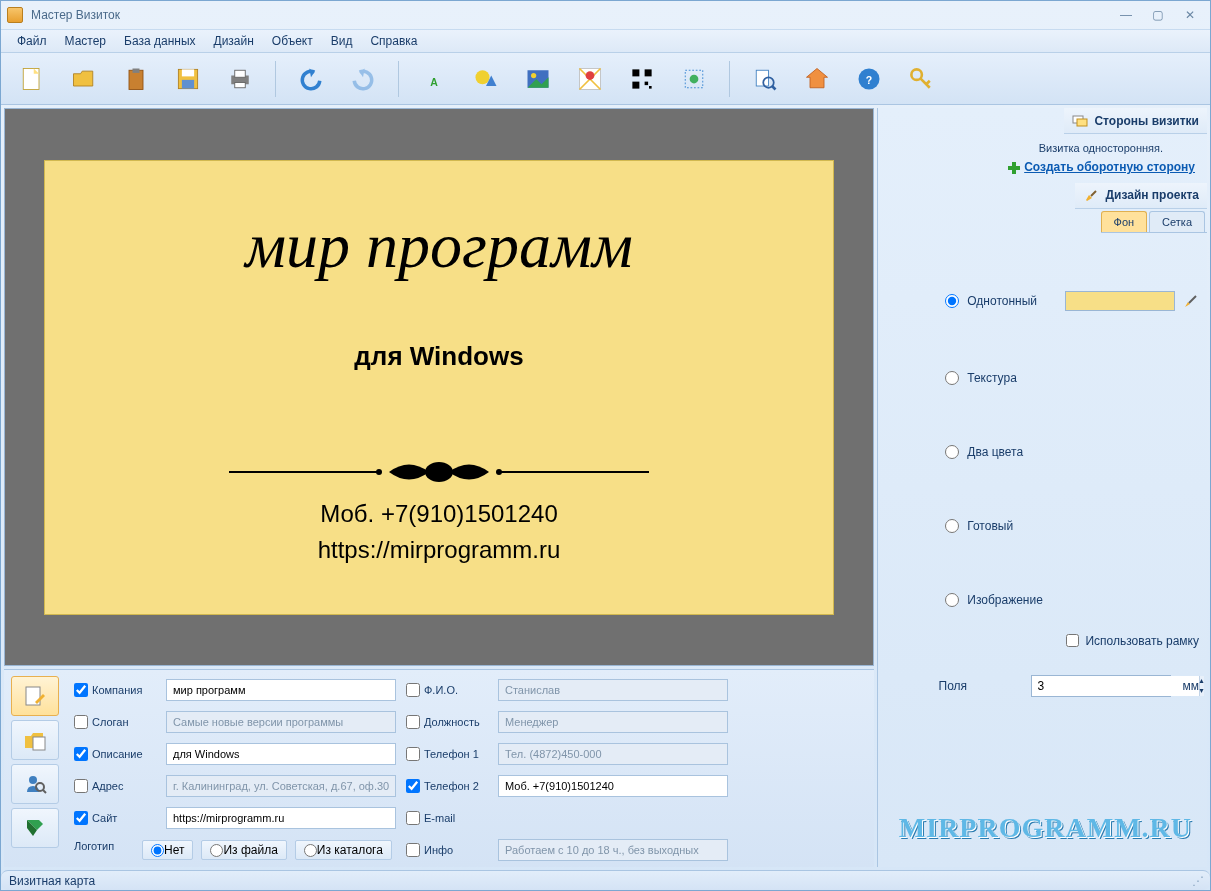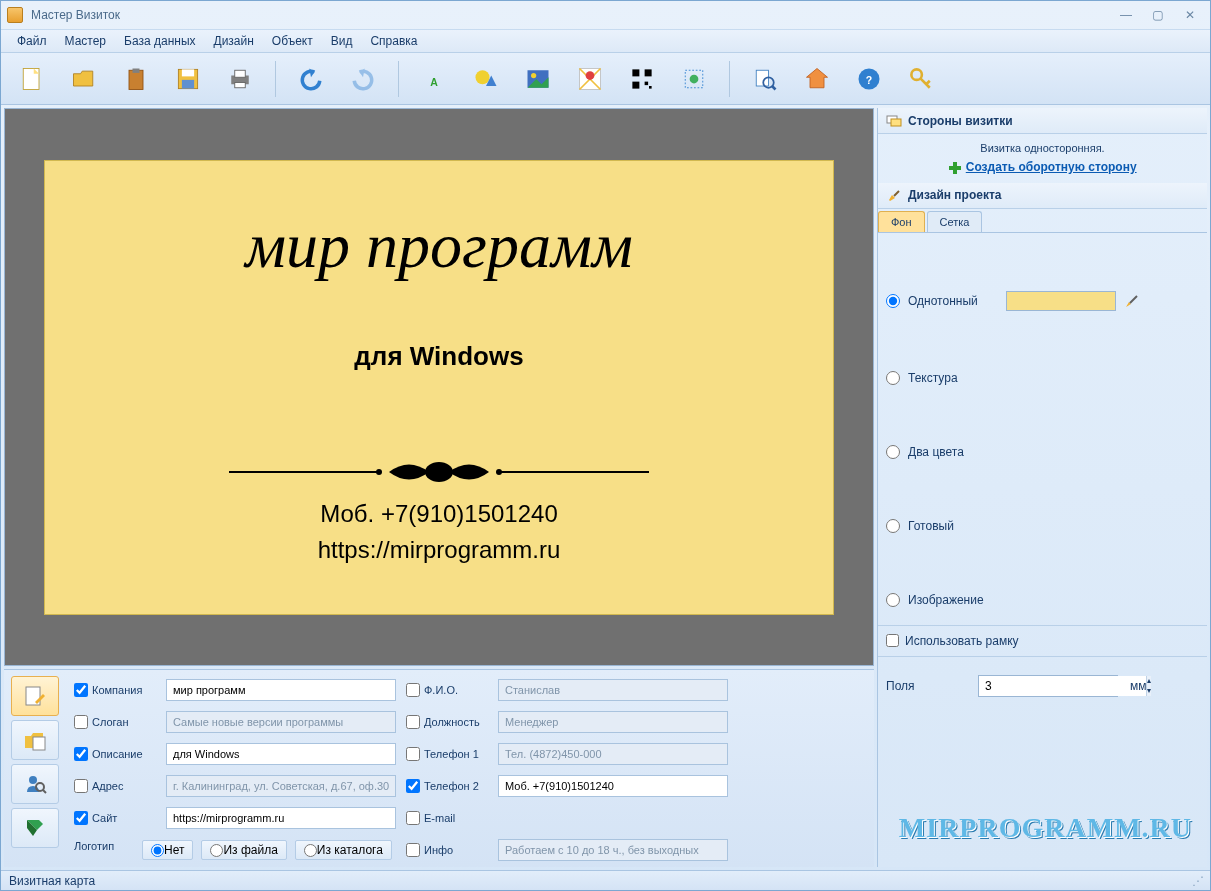--- a/index.html
+++ b/index.html
@@ -29,41 +29,41 @@
 .lbtn { width: 48px; height: 40px; border: 1px solid #b4cce6; background: linear-gradient(#f0f6fd,#dce9f7); border-radius: 3px; display:flex; align-items:center; justify-content:center; cursor:pointer; }
 .lbtn.active { border: 1px solid #e8b050; background: linear-gradient(#fff3d5,#ffe19b); }
 .fieldsgrid { flex: 1; padding: 6px 8px; display: grid; grid-template-columns: 82px 230px 82px 230px; grid-auto-rows: 28px; gap: 4px 10px; align-items: center; }
 .chk { display: flex; align-items: center; gap: 4px; color: #1a3d6a; }
 .chk input { width: 14px; height: 14px; }
 .chk label { font-size: 11px; }
 .txt { height: 22px; border: 1px solid #a9c3de; background: #fff; padding: 0 6px; font-size: 11px; width: 100%; }
 .txt.disabled { background: #e4ecf6; color: #8095aa; }
 .logorow { grid-column: 1 / span 2; display: flex; align-items: flex-start; gap: 8px; }
 .radiobtn { display: flex; align-items: center; padding: 2px 8px; border: 1px solid #b4cce6; background: linear-gradient(#f0f6fd,#dce9f7); border-radius: 2px; cursor:pointer; font-size:11px; }
-.sidepanel { width: 330px; background: linear-gradient(#e4effb,#d8e7f7); border-left: 1px solid #aac5e2; margin: 3px 3px 3px 0; display: flex; flex-direction: column; }
+.sidepanel { width: 330px; background: linear-gradient(#e4effb,#d8e7f7); border-left: 1px solid #aac5e2; margin: 3px 3px 3px 0; display: flex; flex-direction: column; align-items: flex-end; }
 .sphdr { height: 26px; display: flex; align-items: center; padding: 0 8px; gap: 6px; background: linear-gradient(#edf4fc,#dfebf8); border-bottom: 1px solid #b9d0e8; color: #1a3d6a; font-weight: bold; }
 .spbody { padding: 8px 12px; }
 .sideinfo { text-align: center; color: #1a3d6a; font-size: 11px; margin-bottom: 6px; }
 .sidelink { color: #0b5bb3; text-decoration: underline; cursor: pointer; font-weight: bold; font-size: 12px; }
 .tabs { display: flex; border-bottom: 1px solid #aac5e2; margin-top: 2px; }
 .tab { padding: 4px 12px; border: 1px solid #aac5e2; border-bottom: none; margin-right: 2px; background: #e0ebf7; cursor:pointer; border-radius: 3px 3px 0 0; font-size:11px; color:#1a3d6a; }
 .tab.active { background: #ffe19b; border-color: #e0b050; }
 .bgopts { padding: 14px 8px; display: flex; flex-direction: column; gap: 16px; }
 .bgopt { display: flex; align-items: center; gap: 8px; color: #1a3d6a; font-size: 12px; margin-top: 44px; }
 .bgopt input[type=radio]{ width:14px; height:14px; }
 .swatch { width: 110px; height: 20px; background: #f7df87; border: 1px solid #9ab6d4; }
 .eyedrop { width:16px; height:16px; cursor:pointer; }
 .hr { height:1px; background:#b9d0e8; margin: 4px 0; }
 .framerow { display:flex; align-items:center; gap:6px; color:#1a3d6a; padding: 4px 8px; }
 .marginrow { display:flex; align-items:center; gap:12px; padding: 14px 8px; color:#1a3d6a; }
 .spin { display:flex; border:1px solid #9ab6d4; background:#fff; height:22px; width:140px; }
 .spin input { border:none; flex:1; padding:0 6px; font-size:12px; outline:none; }
 .spin .arrows { width:16px; display:flex; flex-direction:column; border-left:1px solid #c0d2e6; }
 .spin .arrows div { flex:1; display:flex; align-items:center; justify-content:center; font-size:8px; cursor:pointer; background:#e8f0fa; }
-.statusbar { height: 20px; display: flex; align-items: center; padding: 0 8px; background: linear-gradient(#e2edfa,#d4e3f5); border-top: 1px solid #aac5e2; color: #1a3d6a; font-size: 11px; justify-content: space-between; }
+.statusbar { height: 20px; display: flex; align-items: center; padding: 0 8px; background: linear-gradient(#e2edfa,#d4e3f5); border-top: 1px solid #aac5e2; color: #1a3d6a; font-size: 11px; justify-content: space-between; border-radius: 7px; }
 .grip { color:#8aa6c2; letter-spacing:-2px; }
 .watermark { position:absolute; right:18px; bottom:46px; font-family: "Comic Sans MS", cursive; font-size: 28px; font-weight:bold; color: #5fb8e6; text-shadow: 1px 1px 0 #fff, 2px 2px 0 #2a7bb0; letter-spacing:1px; pointer-events:none; }
 .window { position:relative; }
 </style>
 </head>
 <body>
 
 <div class="window">
   <div class="titlebar">
     <div class="ico"></div>

